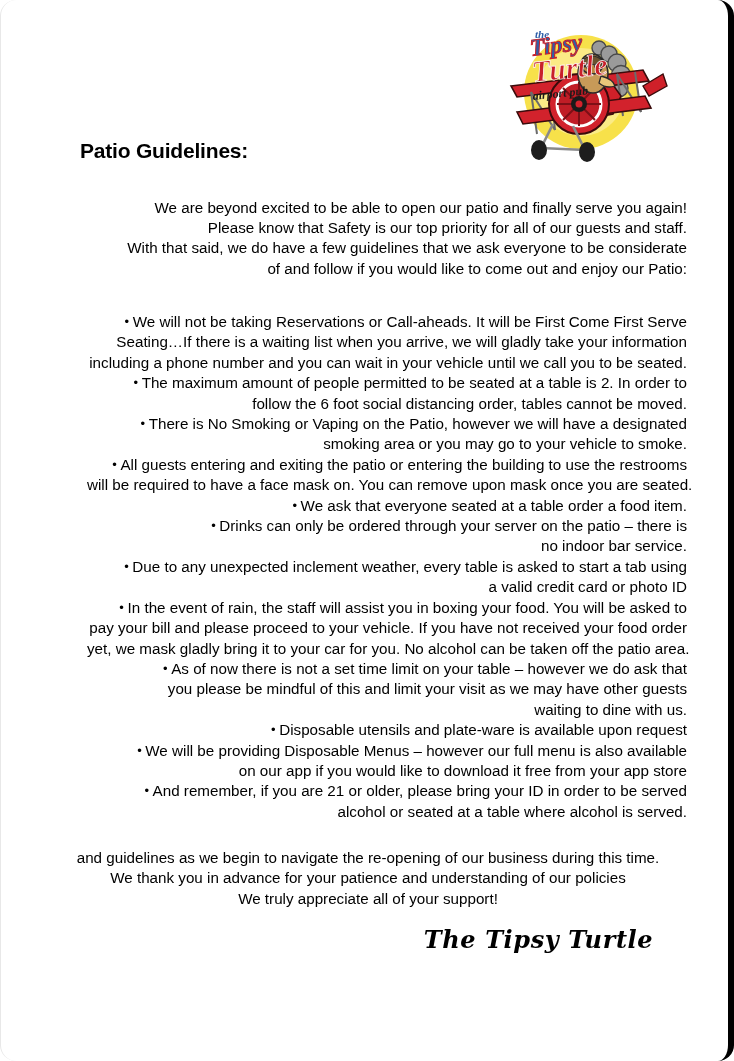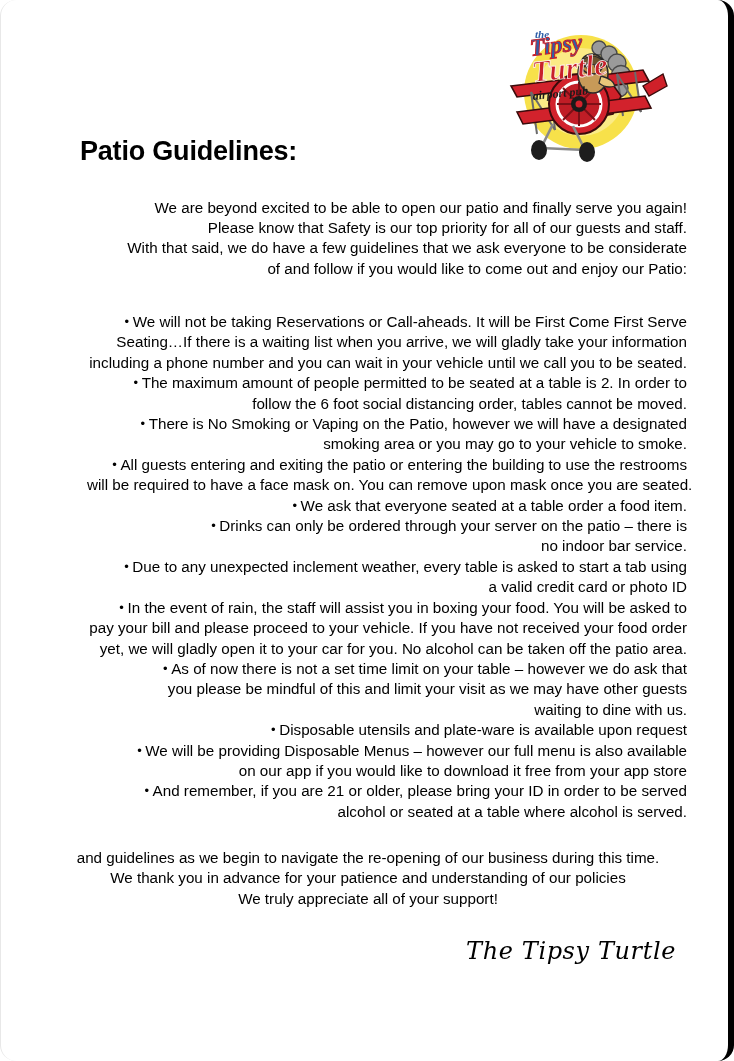--- a/index.html
+++ b/index.html
@@ -31,21 +31,21 @@
     width: 186px;
     height: 156px;
   }
   #logo svg { display: block; width: 186px; height: 156px; }
 
   
   #title {
     position: absolute;
     left: 79px;
     top: 104px;
-    font-size: 27px;
+    font-size: 21px;
     font-weight: bold;
     letter-spacing: -0.2px;
     line-height: 34px;
     white-space: nowrap;
     margin-top: 30px;
   }
 
   
   #intro {
     position: absolute;
@@ -86,28 +86,27 @@
     line-height: 20.4px;
   }
   #closing .ln { display: block; white-space: nowrap; }
 
   
   #signature {
     position: absolute;
     left: 400px;
     top: 925px;
     width: 275px;
-    text-align: right;
+    text-align: center;
     font-family: "DejaVu Serif", serif;
     font-style: italic;
-    font-weight: normal;
+    font-weight: bold;
     font-size: 24px;
     letter-spacing: 0.6px;
     white-space: nowrap;
-    margin-top: 12px;
   }
 </style>
 </head>
 <body>
 
 <div id="page">
 
   <div id="logo">
     <svg viewBox="0 0 186 156" xmlns="http://www.w3.org/2000/svg">
 
@@ -226,21 +225,21 @@
     </div>
 
     <div class="bullet-item">
       <span class="ln first">Due to any unexpected inclement weather, every table is asked to start a tab using</span>
       <span class="ln">a valid credit card or photo ID</span>
     </div>
 
     <div class="bullet-item">
       <span class="ln first">In the event of rain, the staff will assist you in boxing your food.  You will be asked to</span>
       <span class="ln">pay your bill and please proceed to your vehicle.  If you have not received your food order</span>
-      <span class="ln">yet, we will gladly open it to your car for you.  No alcohol can be taken off the patio area.</span>
+      <span class="ln">yet, we mask gladly bring it to your car for you.  No alcohol can be taken off the patio area.</span>
     </div>
 
     <div class="bullet-item">
       <span class="ln first">As of now there is not a set time limit on your table – however we do ask that</span>
       <span class="ln">you please be mindful of this and limit your visit as we may have other guests</span>
       <span class="ln">waiting to dine with us.</span>
     </div>
 
     <div class="bullet-item">
       <span class="ln first">Disposable utensils and plate-ware is available upon request</span>

